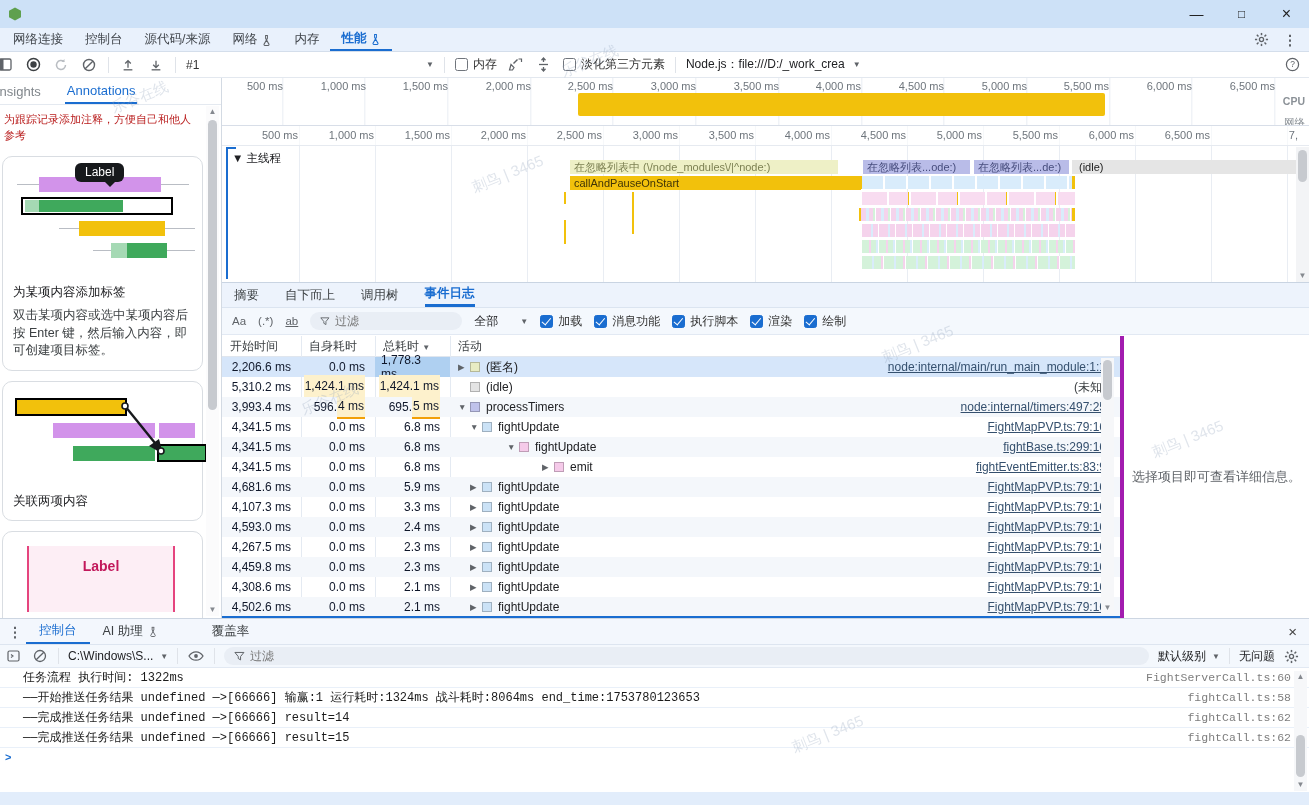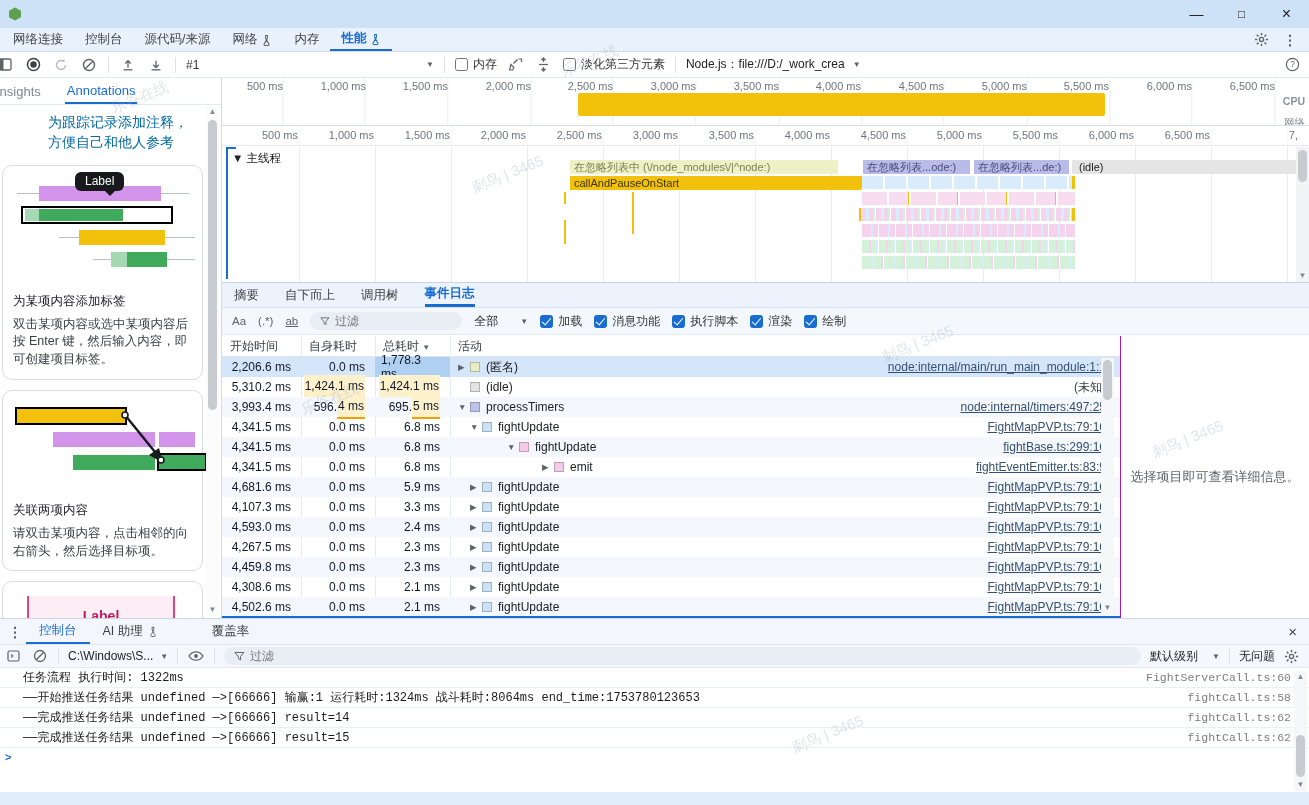--- a/index.html
+++ b/index.html
@@ -39,21 +39,21 @@
 
   
   .mainrow { position:absolute; top:78px; left:0; height:540px; right:0; }
   .sidebar { position:absolute; left:0; top:0; bottom:0; width:222px; border-right:1px solid #d3dae3; background:#fff; overflow:hidden; }
   .perf { position:absolute; left:222px; top:0; bottom:0; right:0; overflow:hidden; }
 
   
   .sb-tabs { height:27px; border-bottom:1px solid #e4e9f0; display:flex; align-items:stretch; gap:22px; padding-left:0; overflow:hidden; }
   .sb-tab { display:flex; align-items:center; font-size:13px; color:#80868b; margin-left:-6px; padding:0 2px; }
   .sb-tab.active { color:#1a6dd0; border-bottom:2.5px solid #1a6dd0; margin-left:0; }
-  .sb-intro { padding:7px 22px 4px 4px; font-size:14px; line-height:1.45; color:#0369a1;margin-left:44px; }
+  .sb-intro { padding:7px 22px 4px 4px; font-size:11px; line-height:1.45; color:#b91c1c; }
   .card { margin:8px 18px 10px 2px; border:1px solid #d9dde2; border-radius:10px; padding:10px 8px 10px 10px; }
   .card .ctitle { font-size:12.5px; color:#202124; margin-top:9px; }
   .card .cdesc { font-size:12.5px; line-height:1.42; color:#3c4043; margin-top:6px; }
   .diag { position:relative; height:108px; }
   .whisk { position:absolute; height:1.5px; background:#b9bdc4; }
   .dbar { position:absolute; height:15px; }
   .purple { background:#d293ea; }
   .yellow { background:#f2c10c; }
   .green { background:#3fa95c; }
   .greenlt { background:#a5d9b4; }
@@ -108,21 +108,21 @@
   .c.num { justify-content:flex-end; padding-right:10px; font-size:12px; color:#0f172a; }
   .w-start{ width:79px; } .w-self{ width:74px; } .w-total{ width:75px; } .w-act{ flex:1; }
   .hl-y { background:#fdf1cc; border-bottom:2px solid #f2a007; padding:4px 1px; }
   .hl-blue { background:#afd0f1; display:flex; align-items:center; height:100%; padding:0 10px 0 6px; margin-right:-10px; }
   .tw { width:12px; font-size:8.5px; color:#5f6368; flex:none; }
   .sw { width:10px; height:10px; border:1px solid rgba(0,0,0,.22); margin-right:6px; flex:none; }
   .sw.khaki{background:#e8ecc3;} .sw.gray{background:#e3e3e3;} .sw.lav{background:#bfc2ea;} .sw.blue{background:#cbe2f6;} .sw.pink{background:#f5cae9;}
   .an { font-size:12px; color:#202124; }
   .lnk { margin-left:auto; padding-right:14px; font-size:12px; color:#35506e; text-decoration:underline; cursor:pointer; white-space:nowrap; }
   .lnk.plain { text-decoration:none; color:#3c4043; }
-  .detail { flex:1; border-left:1px solid #a21caf; background:#fff; display:flex; align-items:center; justify-content:center; }
+  .detail { flex:1; border-left:4px solid #a21caf; background:#fff; display:flex; align-items:center; justify-content:center; }
   .detail .ph { width:170px; text-align:center; color:#5f6368; font-size:13px; line-height:1.5; }
 
   
   .console { position:absolute; top:618px; left:0; right:0; height:187px; border-top:1px solid #cdd6e2; background:#fff; }
   .ctabs { height:26px; background:#f3f7fd; border-bottom:1px solid #dde5f0; display:flex; align-items:stretch; gap:0; padding-left:4px; }
   .ctab { display:flex; align-items:center; gap:5px; padding:0 13px; font-size:12.5px; color:#3c4043; }
   .ctab.active { color:#1a6dd0; border-bottom:2.5px solid #1a6dd0; }
   .ctabs .cx { margin-left:auto; display:flex; align-items:center; padding-right:12px; color:#444; font-size:15px; }
   .ctoolbar { height:23px; background:#f4f8fd; border-bottom:1px solid #e2e9f3; display:flex; align-items:center; gap:9px; padding:0 10px 0 4px; color:#5f6368; }
   .ctoolbar .bigpill { flex:1; max-width:none; width:auto; }
@@ -314,21 +314,20 @@
         <div class="dbar green" style="left:60px;top:54px;width:82px"></div>
         <div class="selbox" style="left:144px;top:52px;width:50px;height:18px;background:#3fa95c"></div>
         <svg class="ic abs" style="left:108px;top:10px" width="50" height="56" viewBox="0 0 50 56">
           <line x1="4" y1="4" x2="38" y2="46" stroke="#17191c" stroke-width="2.4"></line>
           <polygon points="42,52 28,44 38,37" fill="#17191c"></polygon>
           <circle cx="4" cy="4" r="3" fill="#fff" stroke="#17191c" stroke-width="1.6"></circle>
           <circle cx="40" cy="49" r="3" fill="#fff" stroke="#17191c" stroke-width="1.6"></circle>
         </svg>
       </div>
       <div class="ctitle">关联两项内容</div>
-      <div class="cdesc">请双击某项内容，点击相邻的向右箭头，然后选择目标项。</div>
     </div>
 
     <div class="card">
       <div class="diag" style="height:78px">
         <div class="rangebox">
           <div class="rl">Label</div>
 
         </div>
 
       </div>
@@ -670,21 +669,21 @@
           <circle cx="8" cy="6" r="1.9" fill="#5f6368"></circle>
         </svg>
       </span>
     <span class="vdiv"></span>
     <div class="pill bigpill">
       <svg class="ic" width="11" height="11" viewBox="0 0 12 12">
           <path d="M1 1.5h10L7.3 6v3.8L4.7 8.2V6z" fill="none" stroke="#5f6368" stroke-width="1.1"></path>
         </svg>
       <input placeholder="过滤" style="">
     </div>
-    <span style="display:flex;align-items:center;gap:14px;color:#202124">
+    <span style="display:flex;align-items:center;gap:6px;color:#202124">
       <span>默认级别</span>
         <span class="caret">▼</span>
     </span>
     <span class="vdiv"></span>
     <span style="color:#202124">无问题</span>
     <svg class="ic" width="15" height="15" viewBox="0 0 16 16">
         <circle cx="8" cy="8" r="2.2" fill="none" stroke="#5f6368" stroke-width="1.4"></circle>
         <g stroke="#5f6368" stroke-width="1.6">
           <line x1="8" y1="1" x2="8" y2="3.4"></line>
           <line x1="8" y1="12.6" x2="8" y2="15"></line>

